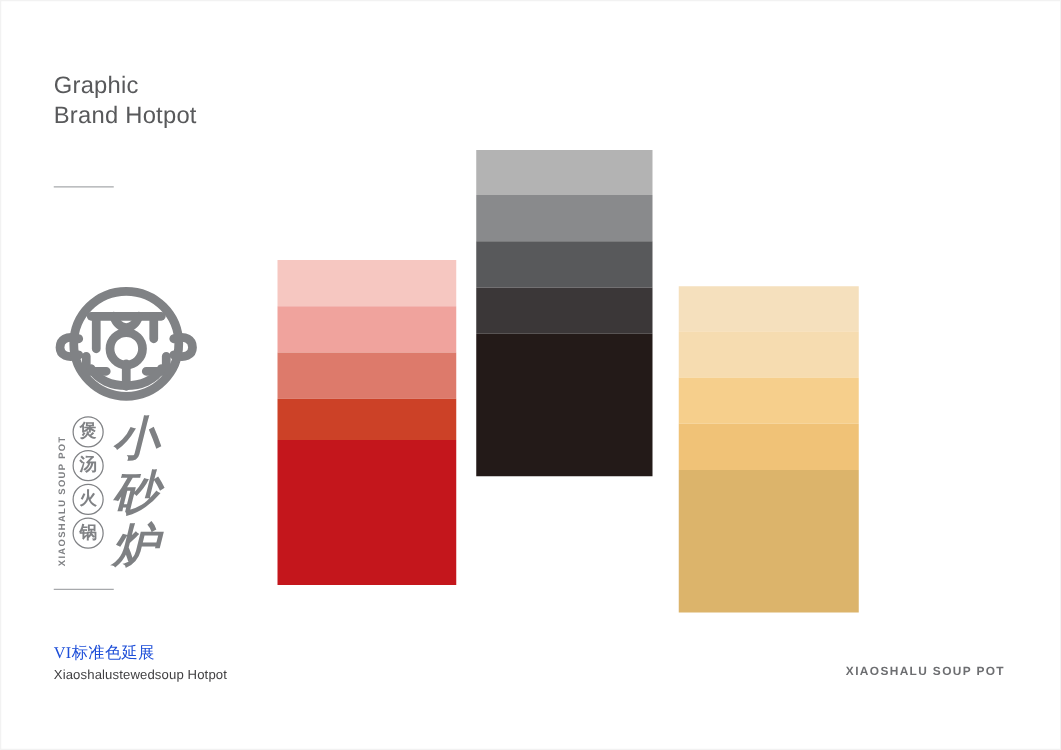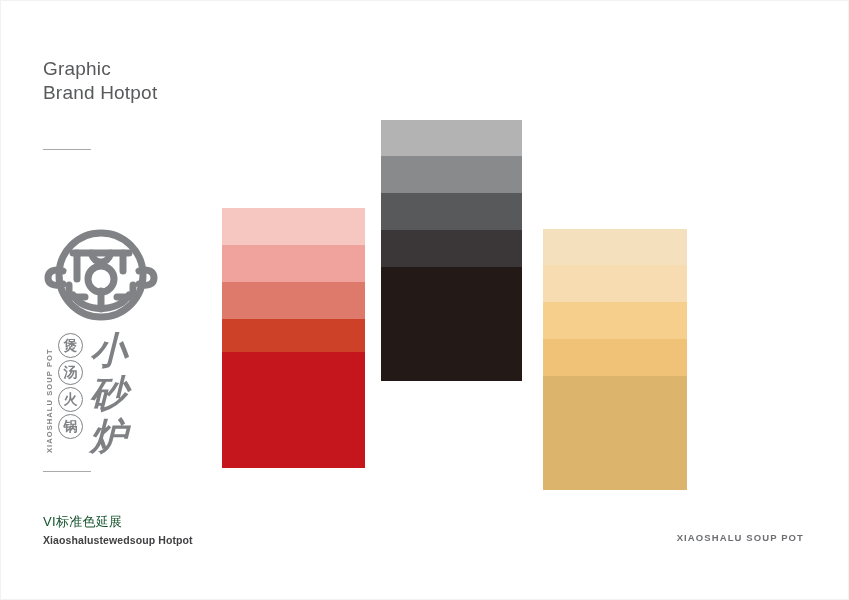--- a/index.html
+++ b/index.html
@@ -129,29 +129,29 @@
 
   
   .footer-left {
     position: absolute;
     left: 42px;
     top: 511px;
   }
   .footer-cn {
     font-size: 13px;
     line-height: 19px;
-    color: #14532d;
-    font-family: Liberation Sans, sans-serif;
+    color: #1d4ed8;
+    font-family: Liberation Serif, serif;
     letter-spacing: 0.3px;
   }
   .footer-en {
     font-size: 10.5px;
     line-height: 16px;
     color: #414042;
-    font-weight: 700;
+    font-weight: 400;
     letter-spacing: 0.1px;
     margin-top: 1px;
   }
   .footer-right {
     position: absolute;
     right: 44px;
     top: 531px;
     font-size: 9.5px;
     letter-spacing: 1.1px;
     color: #6d6e71;

